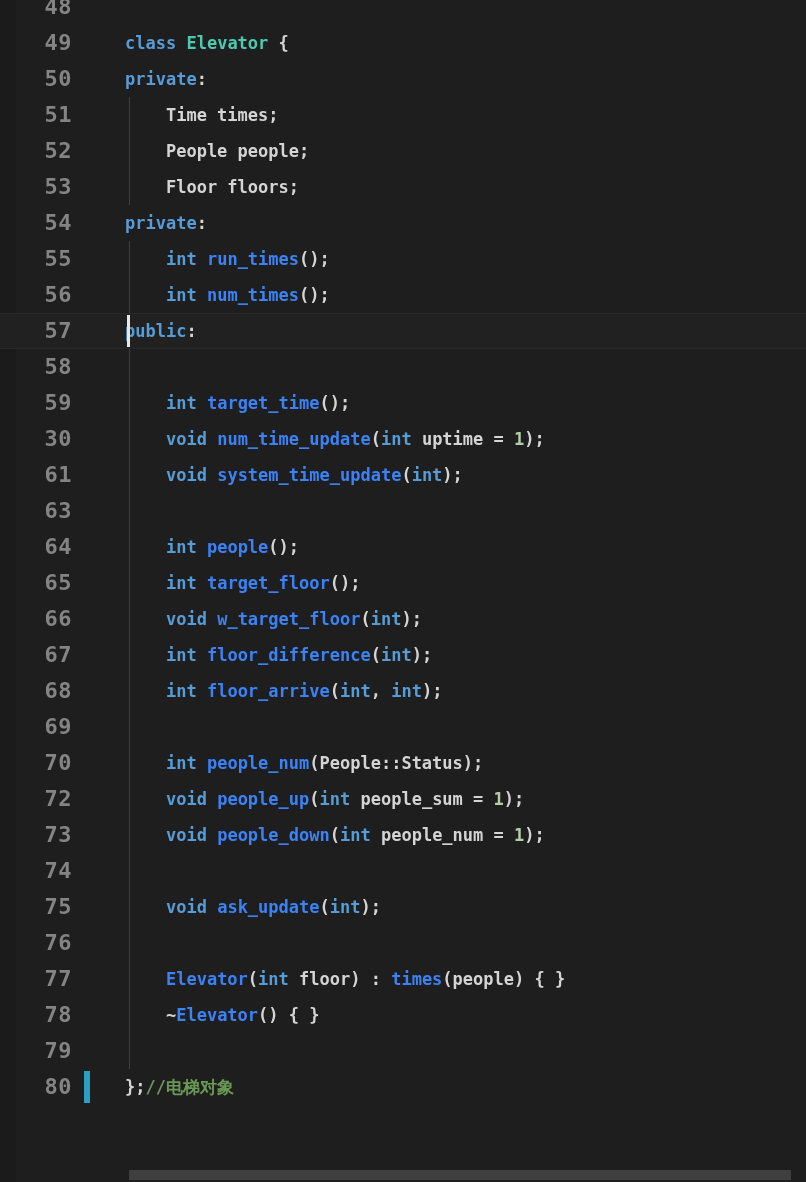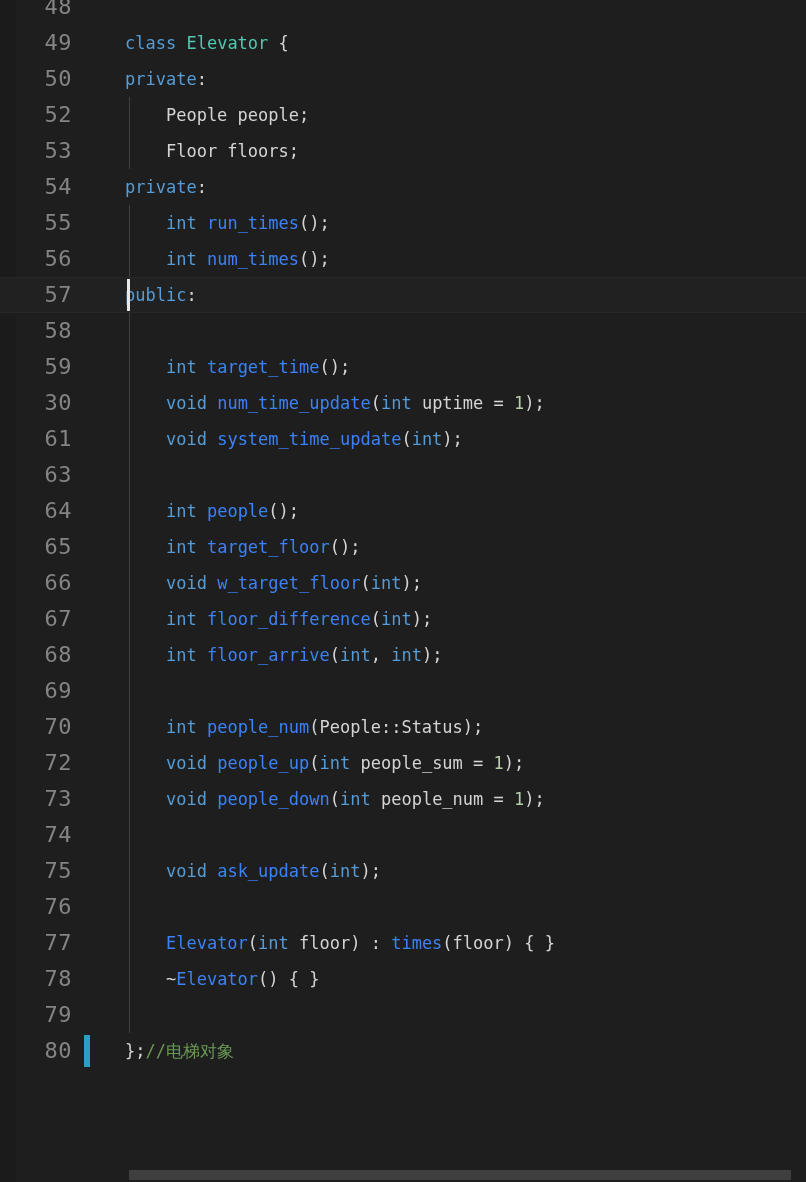--- a/index.html
+++ b/index.html
@@ -13,20 +13,21 @@
     overflow: hidden;
     font-family: "DejaVu Sans Mono", monospace;
   }
 
   #editor {
     position: relative;
     width: 806px;
     height: 1182px;
     background: #1e1e1e;
     overflow: hidden;
+    font-weight: bold;
   }
 
   
   .left-strip {
     position: absolute;
     left: 0; top: 0;
     width: 16px; height: 1182px;
     background: #1b1b1b;
   }
 
@@ -131,20 +132,21 @@
 </style>
 </head>
 <body>
 
 <div id="editor">
   <div class="left-strip"></div>
   <div class="lines" id="lines">
       <div class="line"><div class="lineno">48</div><div class="code"></div></div>
       <div class="line"><div class="lineno">49</div><div class="code"><span class="kw">class</span><span class="pl"> </span><span class="typ">Elevator</span><span class="pl"> {</span></div></div>
       <div class="line"><div class="lineno">50</div><div class="code"><span class="kw">private</span><span class="pl">:</span></div></div>
+      <div class="line"><div class="lineno">51</div><div class="indent-guide"></div><div class="code"><span class="pl">    Time times;</span></div></div>
       <div class="line"><div class="lineno">52</div><div class="indent-guide"></div><div class="code"><span class="pl">    People people;</span></div></div>
       <div class="line"><div class="lineno">53</div><div class="indent-guide"></div><div class="code"><span class="pl">    Floor floors;</span></div></div>
       <div class="line"><div class="lineno">54</div><div class="code"><span class="kw">private</span><span class="pl">:</span></div></div>
       <div class="line"><div class="lineno">55</div><div class="indent-guide"></div><div class="code"><span class="pl">    </span><span class="kw">int</span><span class="pl"> </span><span class="fn">run_times</span><span class="pl">();</span></div></div>
       <div class="line"><div class="lineno">56</div><div class="indent-guide"></div><div class="code"><span class="pl">    </span><span class="kw">int</span><span class="pl"> </span><span class="fn">num_times</span><span class="pl">();</span></div></div>
       <div class="line active"><div class="line-bg"></div><div class="lineno">57</div><div class="code"><span class="kw">public</span><span class="pl">:</span></div><div class="cursor"></div></div>
       <div class="line"><div class="lineno">58</div><div class="indent-guide"></div></div>
       <div class="line"><div class="lineno">59</div><div class="indent-guide"></div><div class="code"><span class="pl">    </span><span class="kw">int</span><span class="pl"> </span><span class="fn">target_time</span><span class="pl">();</span></div></div>
       <div class="line"><div class="lineno">30</div><div class="indent-guide"></div><div class="code"><span class="pl">    </span><span class="kw">void</span><span class="pl"> </span><span class="fn">num_time_update</span><span class="pl">(</span><span class="kw">int</span><span class="pl"> uptime = </span><span class="num">1</span><span class="pl">);</span></div></div>
       <div class="line"><div class="lineno">61</div><div class="indent-guide"></div><div class="code"><span class="pl">    </span><span class="kw">void</span><span class="pl"> </span><span class="fn">system_time_update</span><span class="pl">(</span><span class="kw">int</span><span class="pl">);</span></div></div>
@@ -154,21 +156,21 @@
       <div class="line"><div class="lineno">66</div><div class="indent-guide"></div><div class="code"><span class="pl">    </span><span class="kw">void</span><span class="pl"> </span><span class="fn">w_target_floor</span><span class="pl">(</span><span class="kw">int</span><span class="pl">);</span></div></div>
       <div class="line"><div class="lineno">67</div><div class="indent-guide"></div><div class="code"><span class="pl">    </span><span class="kw">int</span><span class="pl"> </span><span class="fn">floor_difference</span><span class="pl">(</span><span class="kw">int</span><span class="pl">);</span></div></div>
       <div class="line"><div class="lineno">68</div><div class="indent-guide"></div><div class="code"><span class="pl">    </span><span class="kw">int</span><span class="pl"> </span><span class="fn">floor_arrive</span><span class="pl">(</span><span class="kw">int</span><span class="pl">, </span><span class="kw">int</span><span class="pl">);</span></div></div>
       <div class="line"><div class="lineno">69</div><div class="indent-guide"></div><div class="code"></div></div>
       <div class="line"><div class="lineno">70</div><div class="indent-guide"></div><div class="code"><span class="pl">    </span><span class="kw">int</span><span class="pl"> </span><span class="fn">people_num</span><span class="pl">(People::Status);</span></div></div>
       <div class="line"><div class="lineno">72</div><div class="indent-guide"></div><div class="code"><span class="pl">    </span><span class="kw">void</span><span class="pl"> </span><span class="fn">people_up</span><span class="pl">(</span><span class="kw">int</span><span class="pl"> people_sum = </span><span class="num">1</span><span class="pl">);</span></div></div>
       <div class="line"><div class="lineno">73</div><div class="indent-guide"></div><div class="code"><span class="pl">    </span><span class="kw">void</span><span class="pl"> </span><span class="fn">people_down</span><span class="pl">(</span><span class="kw">int</span><span class="pl"> people_num = </span><span class="num">1</span><span class="pl">);</span></div></div>
       <div class="line"><div class="lineno">74</div><div class="indent-guide"></div><div class="code"></div></div>
       <div class="line"><div class="lineno">75</div><div class="indent-guide"></div><div class="code"><span class="pl">    </span><span class="kw">void</span><span class="pl"> </span><span class="fn">ask_update</span><span class="pl">(</span><span class="kw">int</span><span class="pl">);</span></div></div>
       <div class="line"><div class="lineno">76</div><div class="indent-guide"></div><div class="code"></div></div>
-      <div class="line"><div class="lineno">77</div><div class="indent-guide"></div><div class="code"><span class="pl">    </span><span class="fn">Elevator</span><span class="pl">(</span><span class="kw">int</span><span class="pl"> floor) : </span><span class="fn">times</span><span class="pl">(floor) { }</span></div></div>
+      <div class="line"><div class="lineno">77</div><div class="indent-guide"></div><div class="code"><span class="pl">    </span><span class="fn">Elevator</span><span class="pl">(</span><span class="kw">int</span><span class="pl"> floor) : </span><span class="fn">times</span><span class="pl">(people) { }</span></div></div>
       <div class="line"><div class="lineno">78</div><div class="indent-guide"></div><div class="code"><span class="pl">    ~</span><span class="fn">Elevator</span><span class="pl">() { }</span></div></div>
       <div class="line"><div class="lineno">79</div><div class="indent-guide"></div><div class="code"></div></div>
       <div class="line"><div class="gutter-mark"></div><div class="lineno">80</div><div class="code"><span class="pl">};</span><span class="cmt">//电梯对象</span></div></div>
     </div>
 
   <div class="hscroll-track">
     <div class="hscroll-thumb" id="hthumb" style="left: 129px; width: 662px;"></div>
   </div>
 </div>
 

